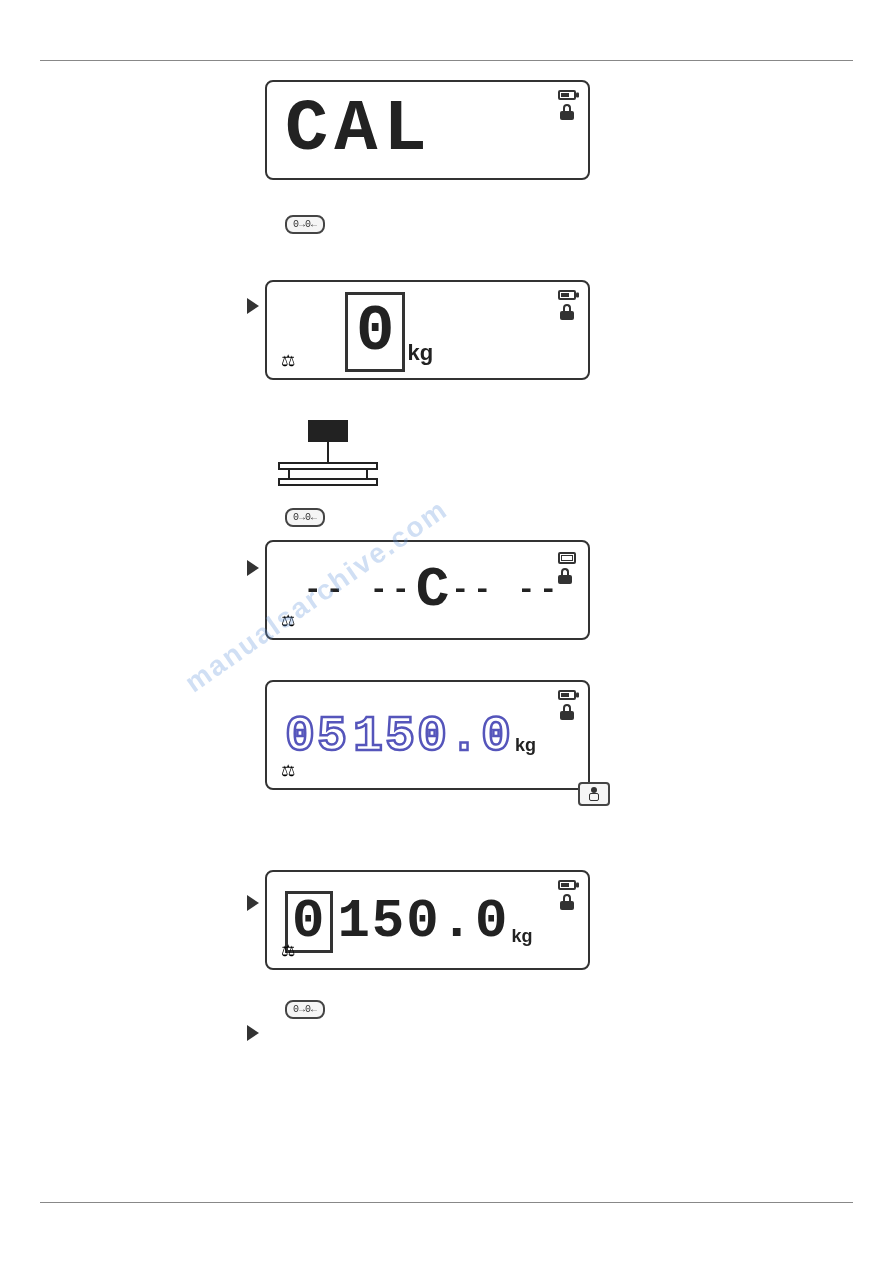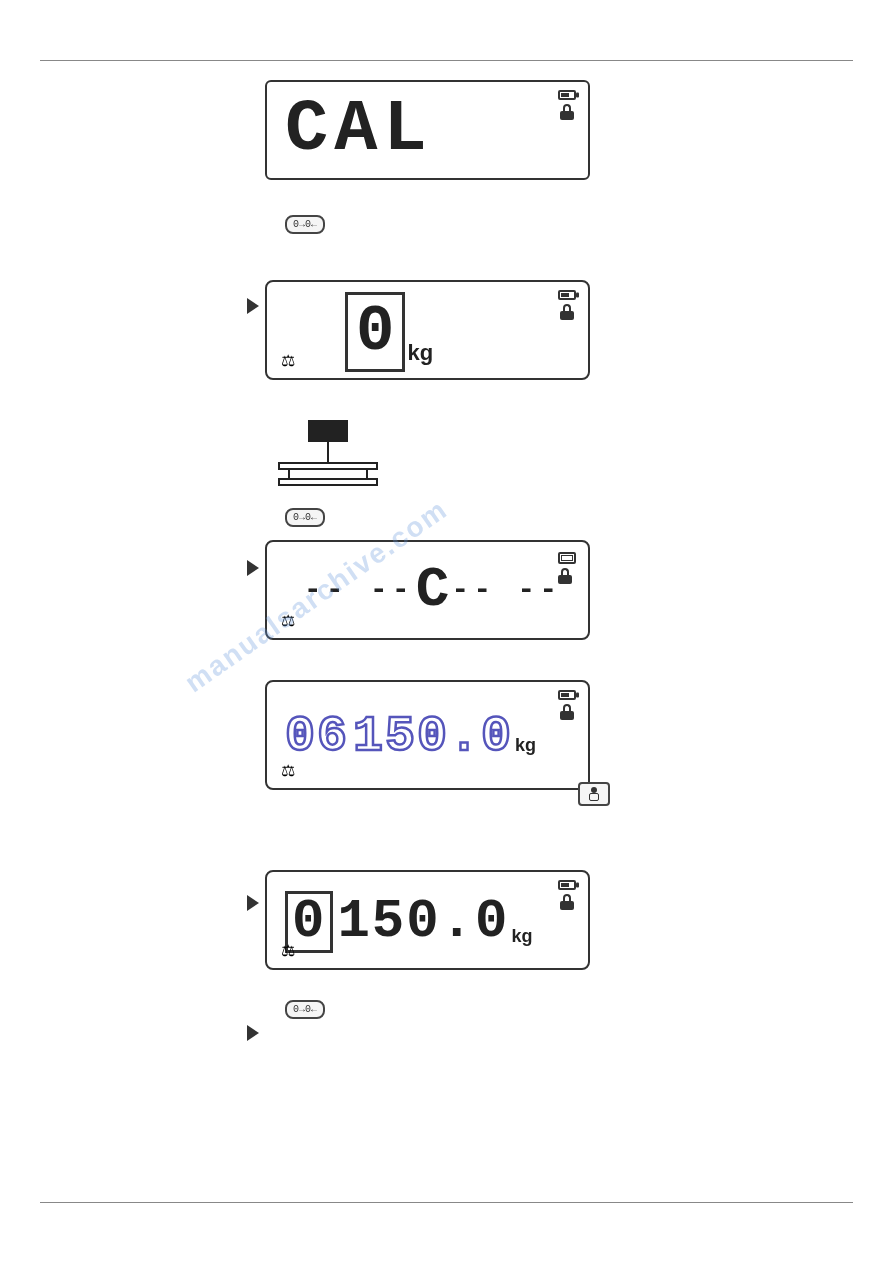--- a/index.html
+++ b/index.html
@@ -198,21 +198,21 @@
       margin-left: 2px;
       align-self: flex-end;
       margin-bottom: 6px;
     }
   </style>
 </head>
 <body>
 
 <div class="top-rule"></div>
 
-<div class="display-box" style="left:265px; top:80px; width:325px; height:100px; padding-left:18px; align-items:center;border-radius:6px;">
+<div class="display-box" style="left:265px; top:80px; width:325px; height:100px; padding-left:18px; align-items:center;">
   <span class="seg-digit-cal">CAL</span>
   <div class="display-icons">
     <div class="icon-battery">
       <div class="icon-battery-inner"></div>
     </div>
     <div class="icon-lock">
       <div class="icon-lock-shackle"></div>
       <div class="icon-lock-body"></div>
     </div>
   </div>
@@ -276,21 +276,21 @@
     <div class="icon-lock">
       <div class="icon-lock-shackle"></div>
       <div class="icon-lock-body"></div>
     </div>
   </div>
 </div>
 
 <div class="display-box" style="left:265px; top:680px; width:325px; height:110px; padding:8px 14px; align-items:center;">
   <div style="position:absolute; bottom:8px; left:14px; font-size:16px;">⚖</div>
   <div style="display:flex; align-items:center; margin-left:4px; margin-top:4px;">
-    <span style="font-family:'Courier New',monospace; font-size:50px; font-weight:bold; color:transparent; -webkit-text-stroke:2.5px #5555bb; letter-spacing:2px; line-height:1;">06</span>
+    <span style="font-family:'Courier New',monospace; font-size:50px; font-weight:bold; color:transparent; -webkit-text-stroke:2.5px #5555bb; letter-spacing:2px; line-height:1;">05</span>
     <span style="font-family:'Courier New',monospace; font-size:50px; font-weight:bold; color:transparent; -webkit-text-stroke:2.5px #5555bb; letter-spacing:2px; line-height:1; margin-left:4px;">150.0</span>
     <span style="font-family:Arial,sans-serif; font-size:18px; font-weight:bold; color:#222; align-self:flex-end; margin-bottom:6px; margin-left:2px;">kg</span>
   </div>
   <div class="display-icons">
     <div class="icon-battery">
       <div class="icon-battery-inner"></div>
     </div>
     <div class="icon-lock">
       <div class="icon-lock-shackle"></div>
       <div class="icon-lock-body"></div>

